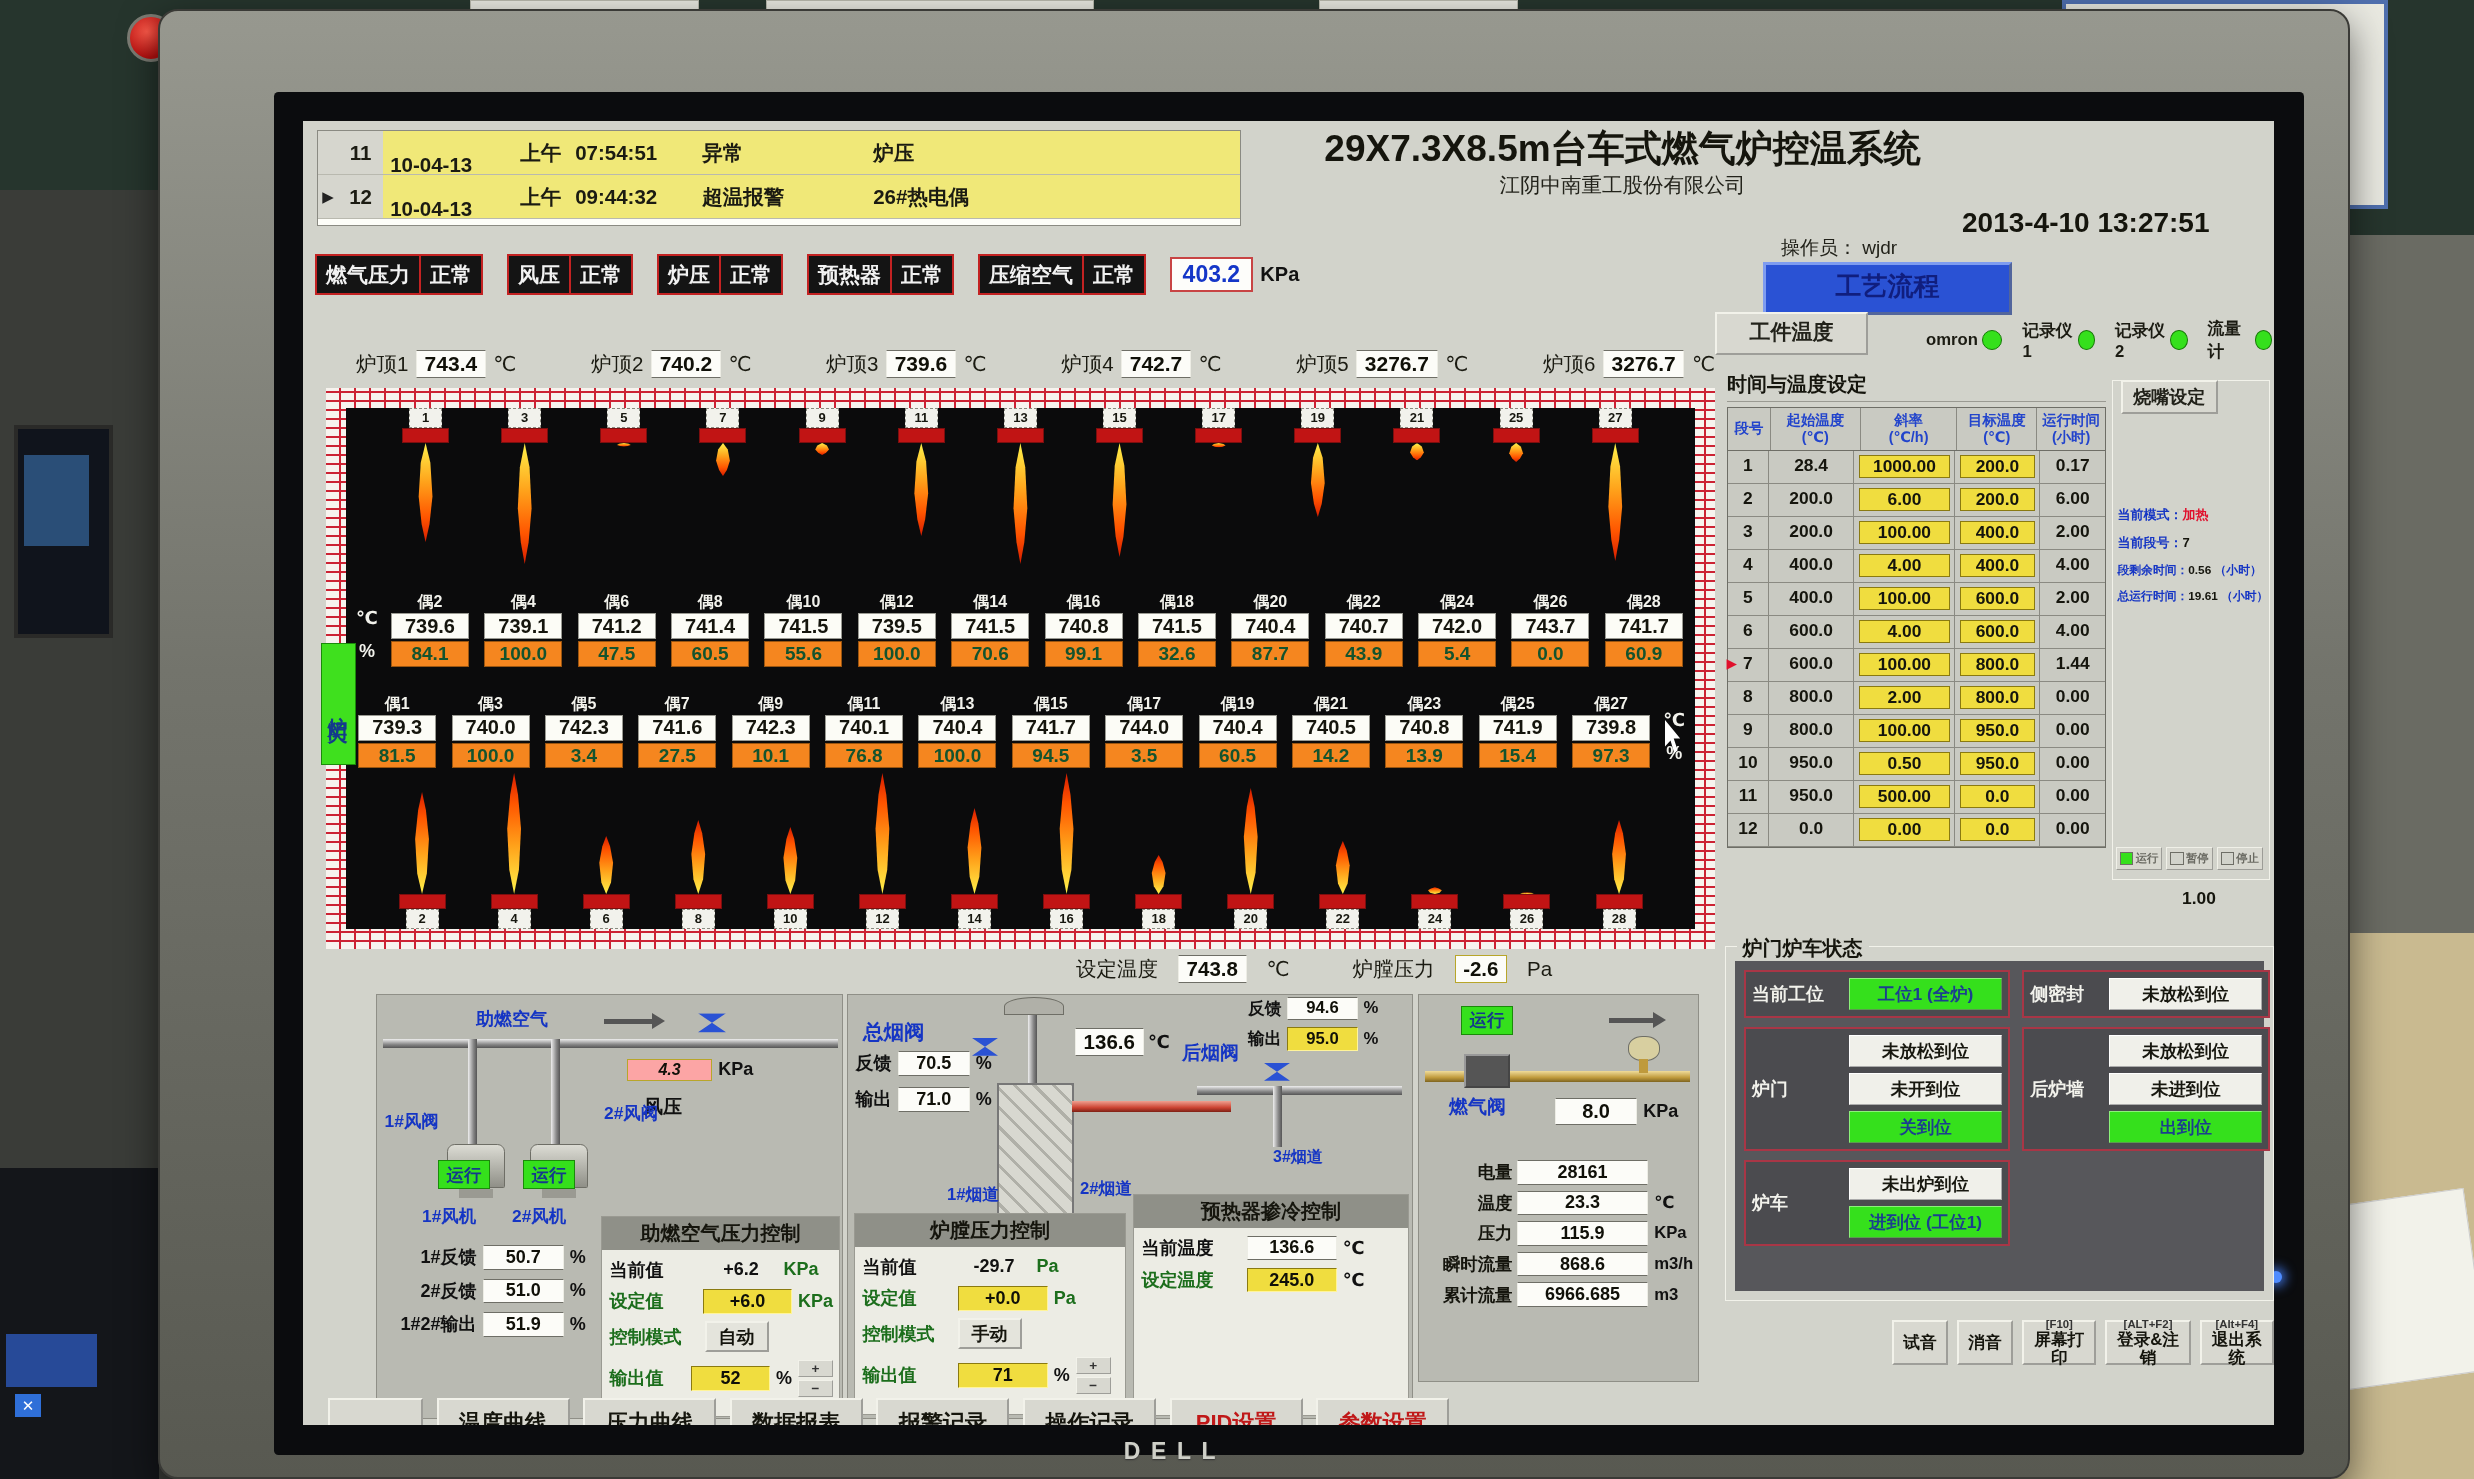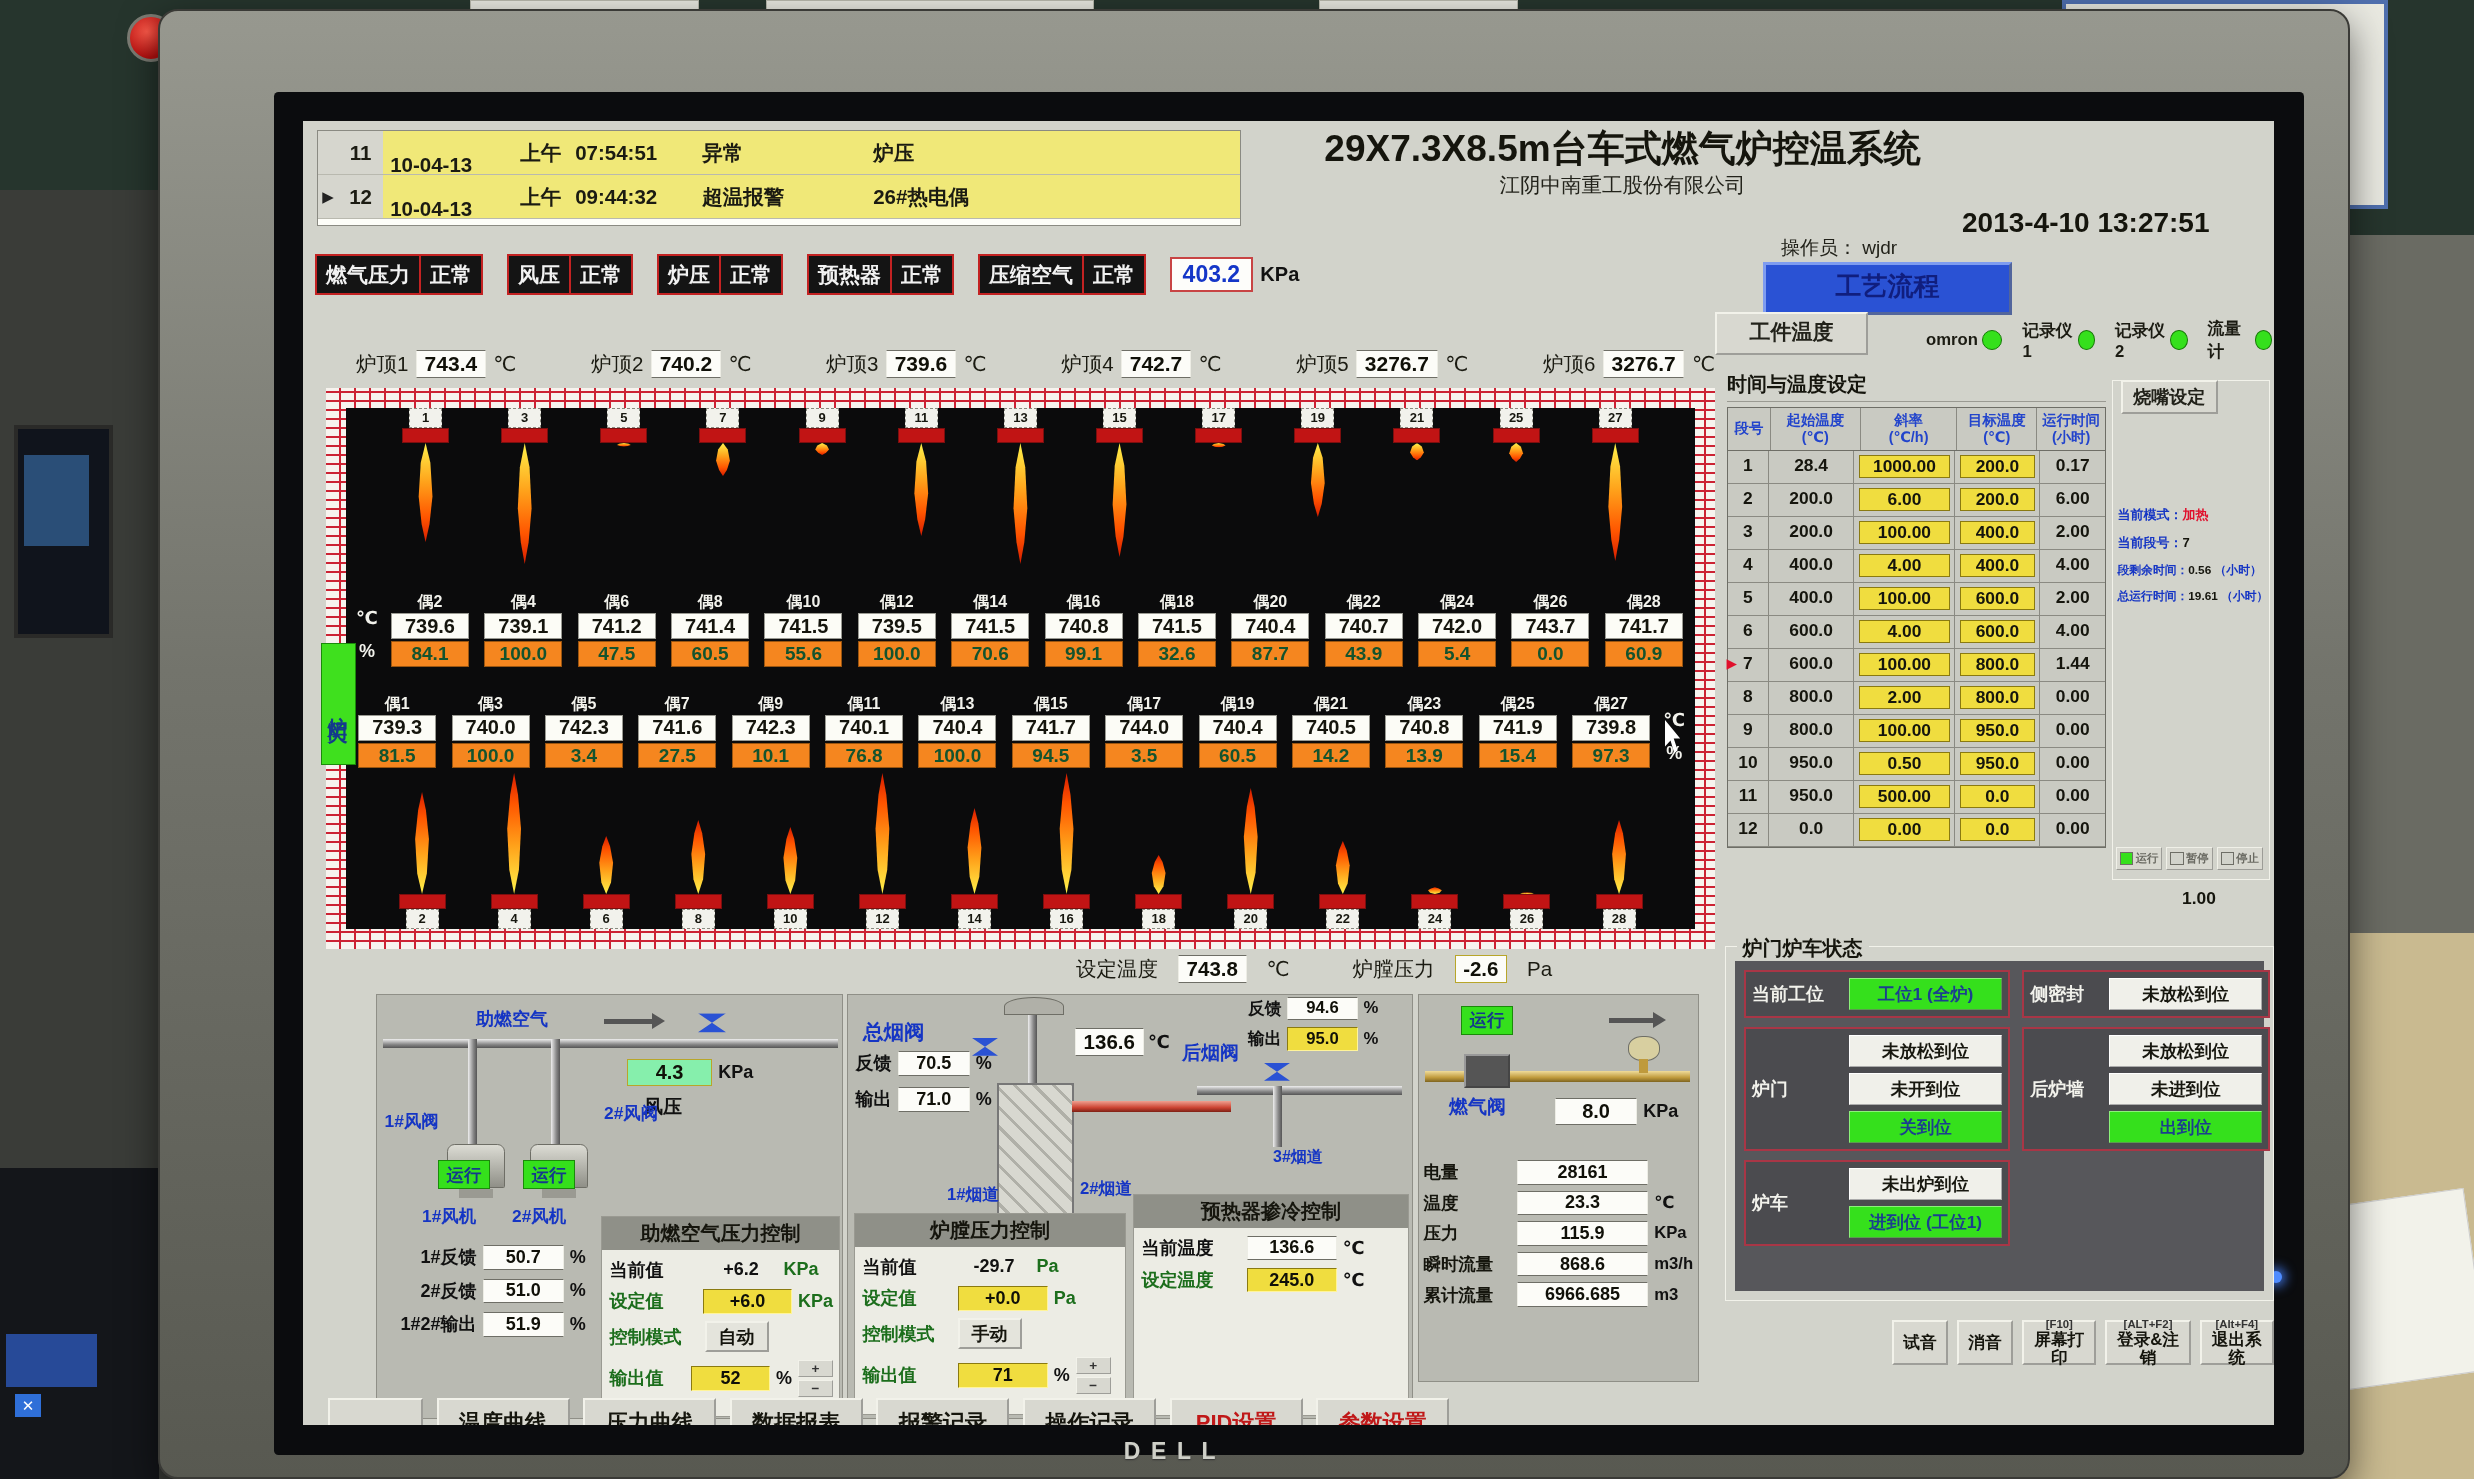--- a/index.html
+++ b/index.html
@@ -136,21 +136,21 @@
   .arrow{position:absolute;height:5.3px;background:#555;}
   .arrow:after{content:"";position:absolute;right:-12px;top:-6px;border-left:13px solid #555;border-top:8.3px solid transparent;border-bottom:8.3px solid transparent;}
   .valve{position:absolute;width:20px;height:13.6px;background:#2a52d4;clip-path:polygon(0 0,50% 50%,0 100%,0 100%,100% 100%,50% 50%,100% 0);}
   .gauge{position:absolute;width:30px;height:23px;background:#d8cfa0;border:1.5px solid #6e6e66;border-radius:45%;}
   .fan{position:absolute;width:56px;height:42px;background:linear-gradient(#dcdcd4,#8f8f87);border:1.5px solid #6e6e66;border-radius:7.6px 7.6px 1.5px 1.5px;}
   .fan:after{content:"";position:absolute;left:10.6px;bottom:-10.6px;border-left:4.5px solid transparent;border-right:4.5px solid transparent;border-top:0;width:26px;height:9px;background:#9a9a92;}
   .hx{position:absolute;width:73px;height:136px;background:repeating-linear-gradient(45deg,#d8d8d0 0 10.6px,#b0b0a8 10.6px 13.6px);border:2.3px solid #777;}
   .fbline{display:flex;align-items:center;gap:6px;font-size:18px;font-weight:bold;}
   
   .meter-row{display:flex;align-items:center;margin-top:6px;}
-  .meter-row .lbl{width:89px;font-size:17.4px;font-weight:bold;color:#15150d;}
+  .meter-row .lbl{width:89px;text-align:right;font-size:17.4px;font-weight:bold;color:#15150d;}
   .meter-row .wbox{width:114px;text-align:center;margin-left:4.5px;font-size:18px;}
   .meter-row .un{margin-left:6px;font-size:16.7px;font-weight:bold;}
   
   #p-door{left:1422px;top:825px;width:549px;height:355px;border:1.5px groove #f2f2ea;box-sizing:border-box;}
   #door-title{position:absolute;left:10.6px;top:-12px;background:#d2d3cb;padding:0 6px;font-size:20px;font-weight:bold;color:#15150d;}
   #door-inner{position:absolute;left:9px;top:13.6px;right:9px;bottom:9px;background:#57575b;display:flex;gap:12px;padding:9px;box-sizing:border-box;}
   .door-col{display:flex;flex-direction:column;gap:9px;}
   .dgroup{background:#4b4b4f;border:2.3px solid #a83646;display:flex;padding:6px;gap:6px;align-items:center;}
   .dlabel{color:#f2f2ec;font-size:18px;font-weight:bold;width:91px;}
   .dchips{display:flex;flex-direction:column;gap:6px;flex:1;align-items:center;}
@@ -793,21 +793,21 @@
     </div>
   </div>
   <div class="abs" id="stray">1.00</div>
 
   <div class="abs panel" id="p-air" style="position:absolute;">
     <div class="abs bluelabel" style="left:99px;top:12px;font-size:18px;text-align:right;">助燃空气</div>
     <div class="arrow" style="left:227px;top:24px;width:49px;"></div>
     <div class="pipe" style="left:6px;top:44px;width:455px;"></div>
     <div class="valve" style="left:325px;top:21px;transform:scale(1.4);"></div>
     <div class="abs" style="left:250px;top:64px;display:flex;align-items:center;gap:6px;">
-      <span class="ybox" style="background:#86efac;border-color:#b8a62a;font-size:20px;min-width:68px;text-align:center;">4.3</span>
+      <span class="ybox" style="background:#fca5a5;border-color:#b8a62a;font-size:16px;min-width:68px;text-align:center;font-style:italic;">4.3</span>
       <span style="font-weight:bold;font-size:18px;">KPa</span>
     </div>
     <div class="abs" style="left:267px;top:99px;font-size:19px;font-weight:bold;">风压</div>
     <div class="pipev" style="left:91px;top:44px;height:106px;"></div>
     <div class="pipev" style="left:174px;top:44px;height:106px;"></div>
     <div class="abs bluelabel" style="left:7.6px;top:114px;font-size:17.4px;">1#风阀</div>
     <div class="abs bluelabel" style="left:203px;top:106px;font-size:17.4px;margin-left:24px;">2#风阀</div>
     <div class="fan" style="left:70px;top:149px;"></div>
     <div class="fan" style="left:153px;top:149px;"></div>
     <div class="runchip" style="left:61px;top:165px;">运行</div>

